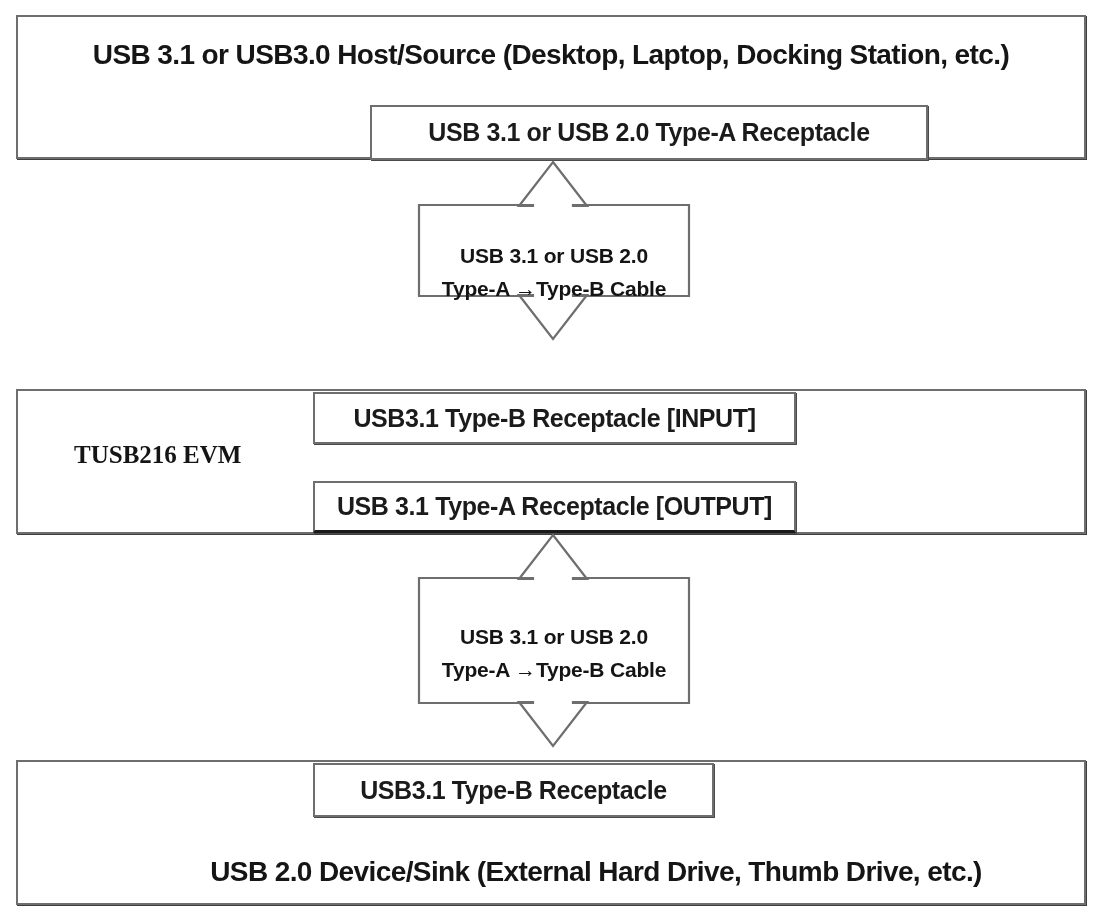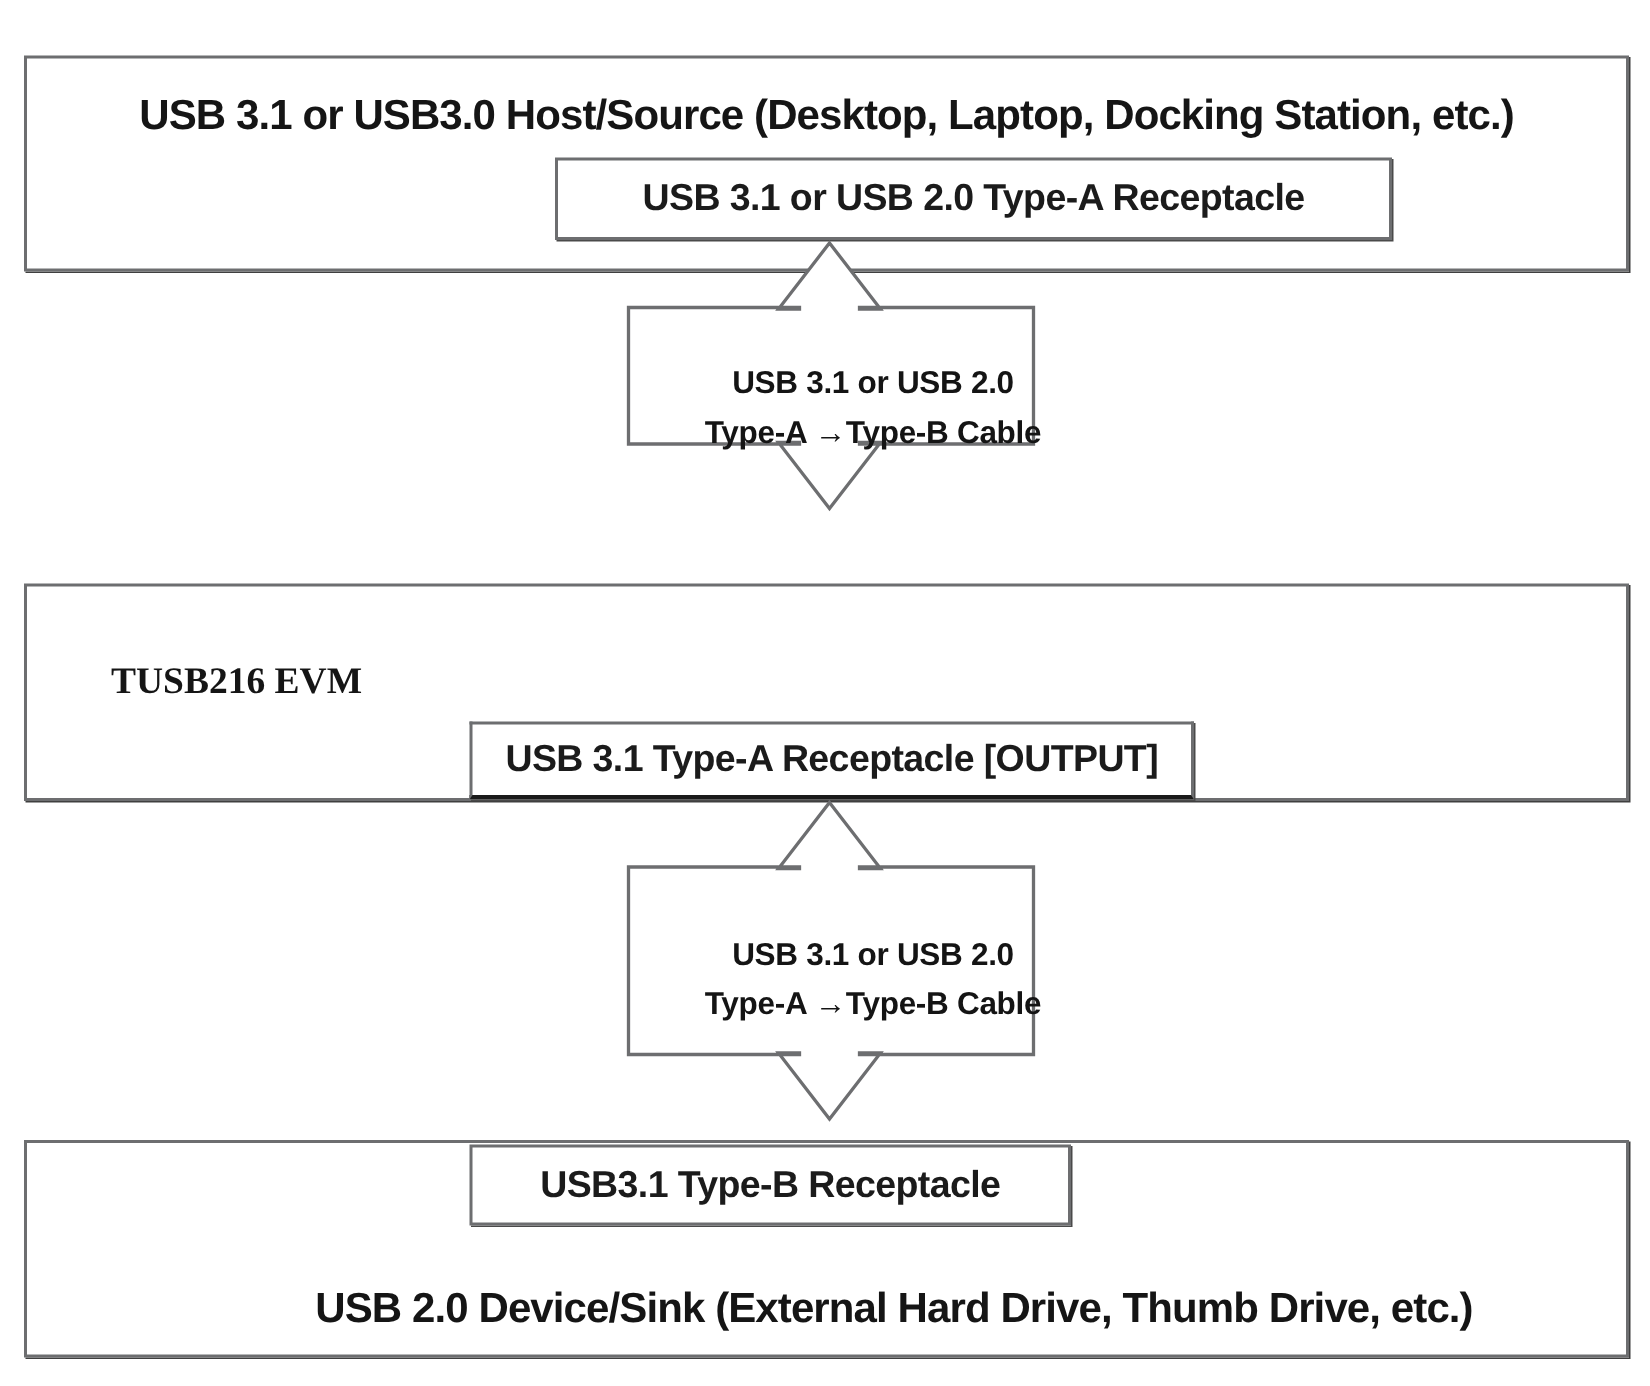--- a/index.html
+++ b/index.html
@@ -81,29 +81,28 @@
     position: absolute;
     left: 0;
     width: 100%;
     text-align: center;
     color: #141414;
     font-weight: bold;
     font-size: 21px;
     line-height: 1.55;
     letter-spacing: -0.2px;
     white-space: nowrap;
-    padding-left: 28px;
   }
 </style>
 </head>
 <body>
 
 <div id="stage">
 
-  <div class="box outer" style="left:16px; top:15px; width:1070px; height:144px;margin-top:22px;">
+  <div class="box outer" style="left:16px; top:15px; width:1070px; height:144px;">
     <div class="title-lbl" style="top:22px;">USB 3.1 or USB3.0 Host/Source (Desktop, Laptop, Docking Station, etc.)</div>
   </div>
 
   <div class="box inner-recept" style="left:370px; top:105px; width:558px; height:55px;">
     <span class="lbl recept-lbl">USB 3.1 or USB 2.0 Type-A Receptacle</span>
   </div>
 
   <div class="cable-wrap" style="left:417px; top:160px; width:274px; height:230px;">
     <svg width="274" height="230" viewBox="0 0 274 230">
       <path d="M 136,2
@@ -126,20 +125,23 @@
                L 102,46 Z" fill="#ffffff" stroke="#6d6e70" stroke-width="2.2" stroke-linejoin="miter"></path>
     </svg>
     <div class="cable-text" style="top:80px;">USB 3.1 or USB 2.0</div>
     <div class="cable-text" style="top:113px;">Type-A →Type-B Cable</div>
   </div>
 
   <div class="box outer" style="left:16px; top:389px; width:1070px; height:145px;">
     <div class="evm-name" style="left:56px; top:50px;">TUSB216 EVM</div>
   </div>
 
+  <div class="box inner-recept" style="left:313px; top:392px; width:483px; height:52px;">
+    <span class="lbl recept-lbl">USB3.1 Type-B Receptacle [INPUT]</span>
+  </div>
 
   <div class="box inner-recept heavy-bottom" style="left:313px; top:481px; width:483px; height:52px;">
     <span class="lbl recept-lbl">USB 3.1 Type-A Receptacle [OUTPUT]</span>
   </div>
 
   <div class="cable-wrap" style="left:417px; top:533px; width:274px; height:230px;">
     <svg width="274" height="230" viewBox="0 0 274 230">
       <path d="M 136,2
                L 170,46
                L 156,46

